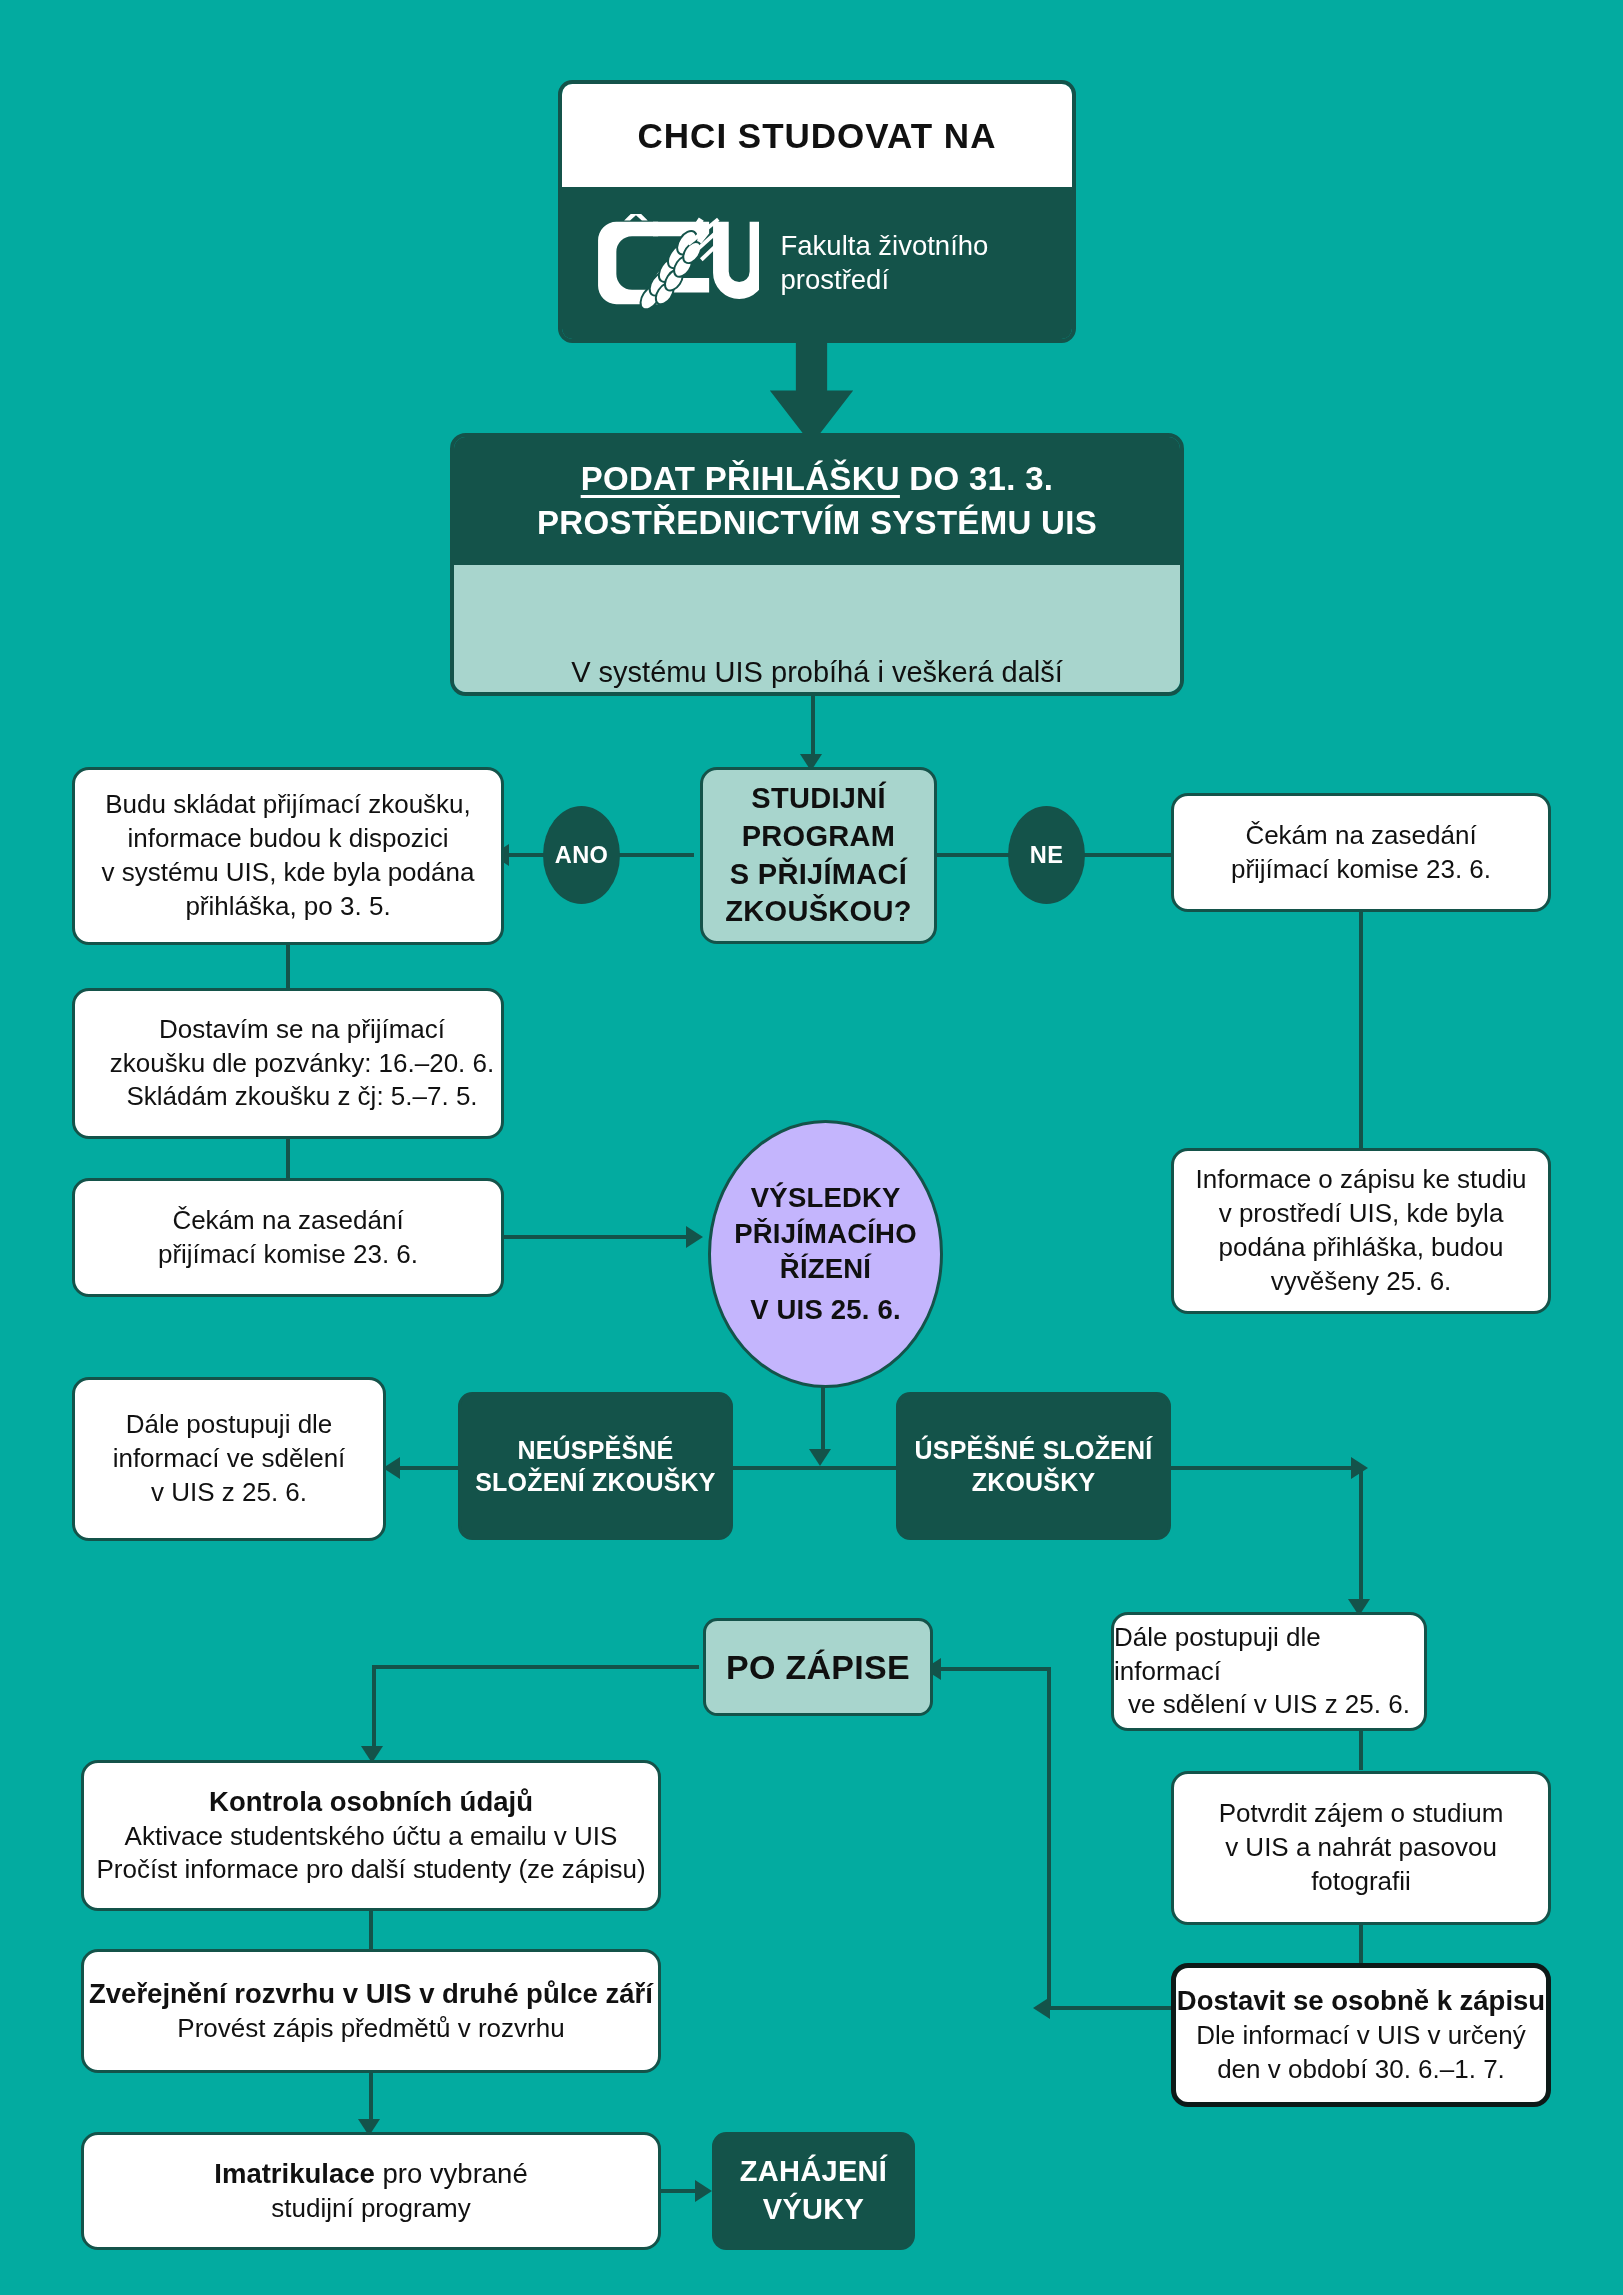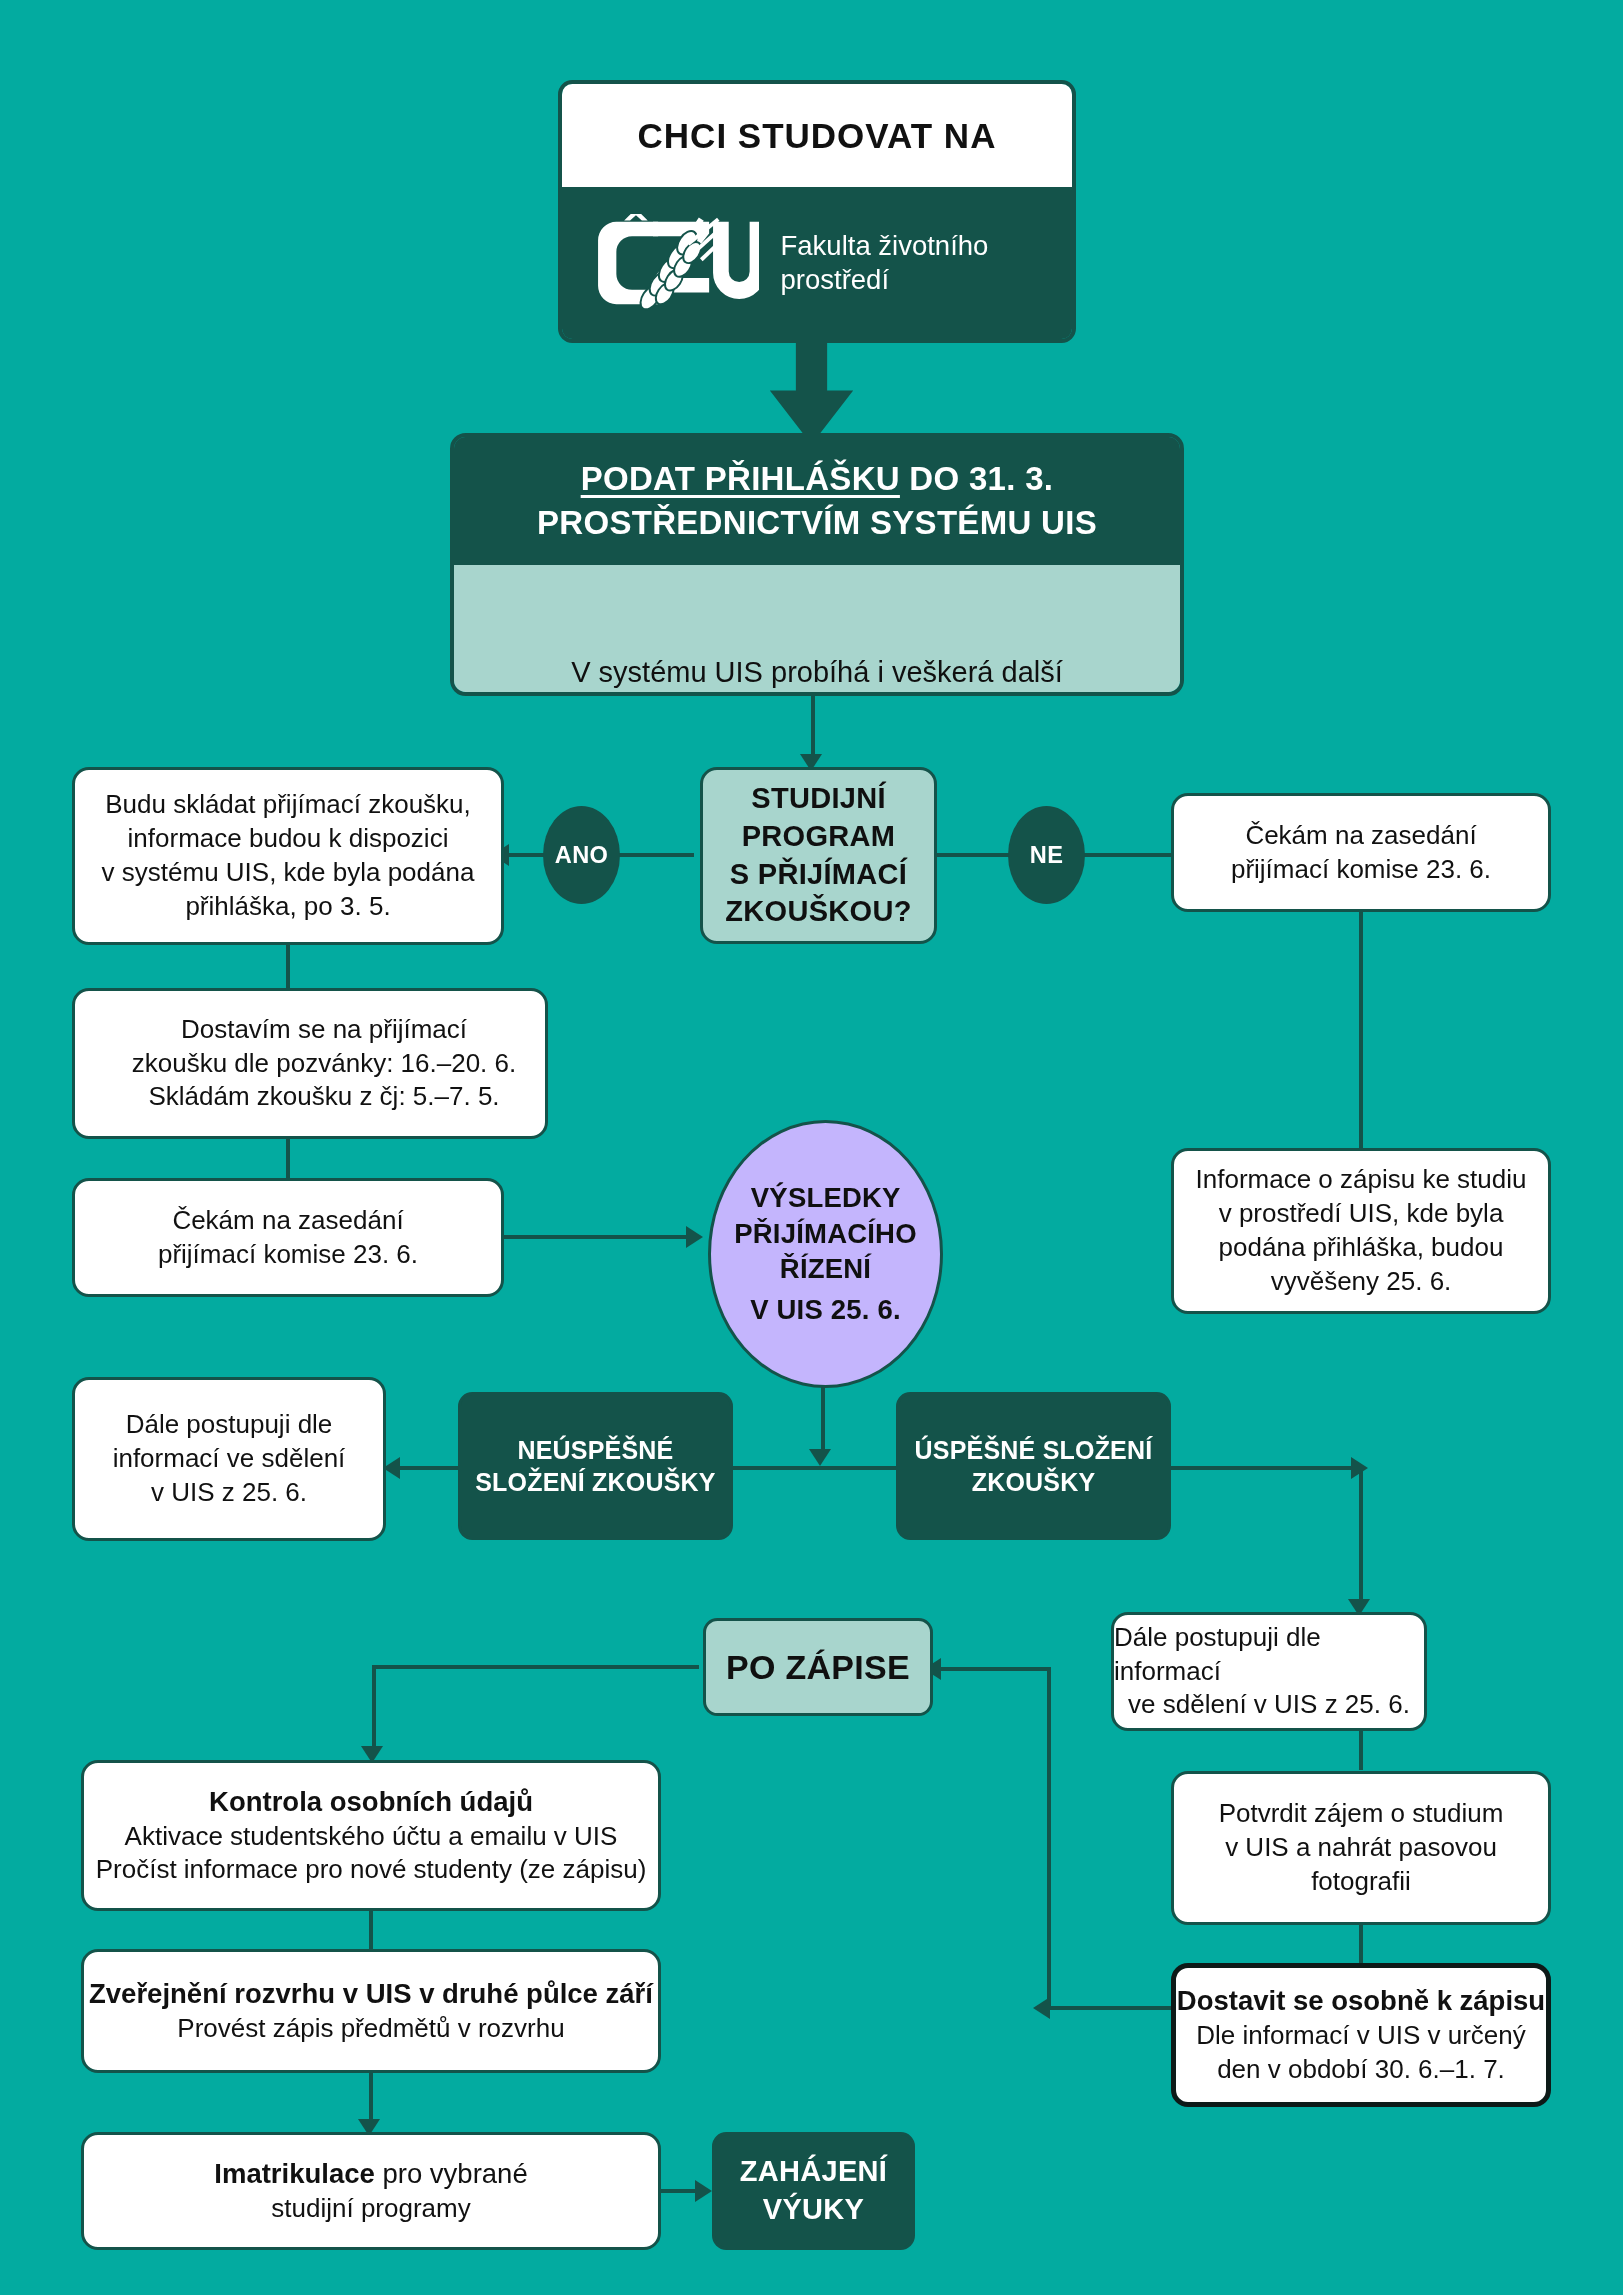--- a/index.html
+++ b/index.html
@@ -183,21 +183,21 @@
 
   <div class="node white" style="left:72px;top:767px;width:432px;height:178px;">
     <span class="t-body l">Budu skládat přijímací zkoušku,</span>
     <span class="t-body l">informace budou k dispozici</span>
     <span class="t-body l">v systému UIS, kde byla podána</span>
     <span class="t-body l">přihláška, po 3. 5.</span>
   </div>
 
   <div class="ln v" style="left:286px;top:945px;height:43px;"></div>
 
-  <div class="node white" style="left:72px;top:988px;width:476px;height:151px;padding-left:28px;">
+  <div class="node white" style="left:72px;top:988px;width:432px;height:151px;padding-left:28px;">
     <span class="t-body l">Dostavím se na přijímací</span>
     <span class="t-body l">zkoušku dle pozvánky: 16.–20. 6.</span>
     <span class="t-body l">Skládám zkoušku z čj: 5.–7. 5.</span>
   </div>
 
   <div class="ln v" style="left:286px;top:1139px;height:39px;"></div>
 
   <div class="node white" style="left:72px;top:1178px;width:432px;height:119px;">
     <span class="t-body l">Čekám na zasedání</span>
     <span class="t-body l">přijímací komise 23. 6.</span>
@@ -290,21 +290,21 @@
     <span class="t-big">PO ZÁPISE</span>
   </div>
 
   <div class="ln h" style="left:372px;top:1665px;width:327px;"></div>
   <div class="ln v" style="left:372px;top:1665px;height:86px;"></div>
   <div class="arrow down" style="left:361px;top:1746px;"></div>
 
   <div class="node white" style="left:81px;top:1760px;width:580px;height:151px;">
     <span class="t-body2 t-bold l">Kontrola osobních údajů</span>
     <span class="t-body l">Aktivace studentského účtu a emailu v UIS</span>
-    <span class="t-body l">Pročíst informace pro nové studenty (ze zápisu)</span>
+    <span class="t-body l">Pročíst informace pro další studenty (ze zápisu)</span>
   </div>
 
   <div class="ln v" style="left:369px;top:1911px;height:38px;"></div>
 
   <div class="node white" style="left:81px;top:1949px;width:580px;height:124px;">
     <span class="t-body2 t-bold l">Zveřejnění rozvrhu v UIS v druhé půlce září</span>
     <span class="t-body l">Provést zápis předmětů v rozvrhu</span>
   </div>
 
   <div class="ln v" style="left:369px;top:2073px;height:51px;"></div>

